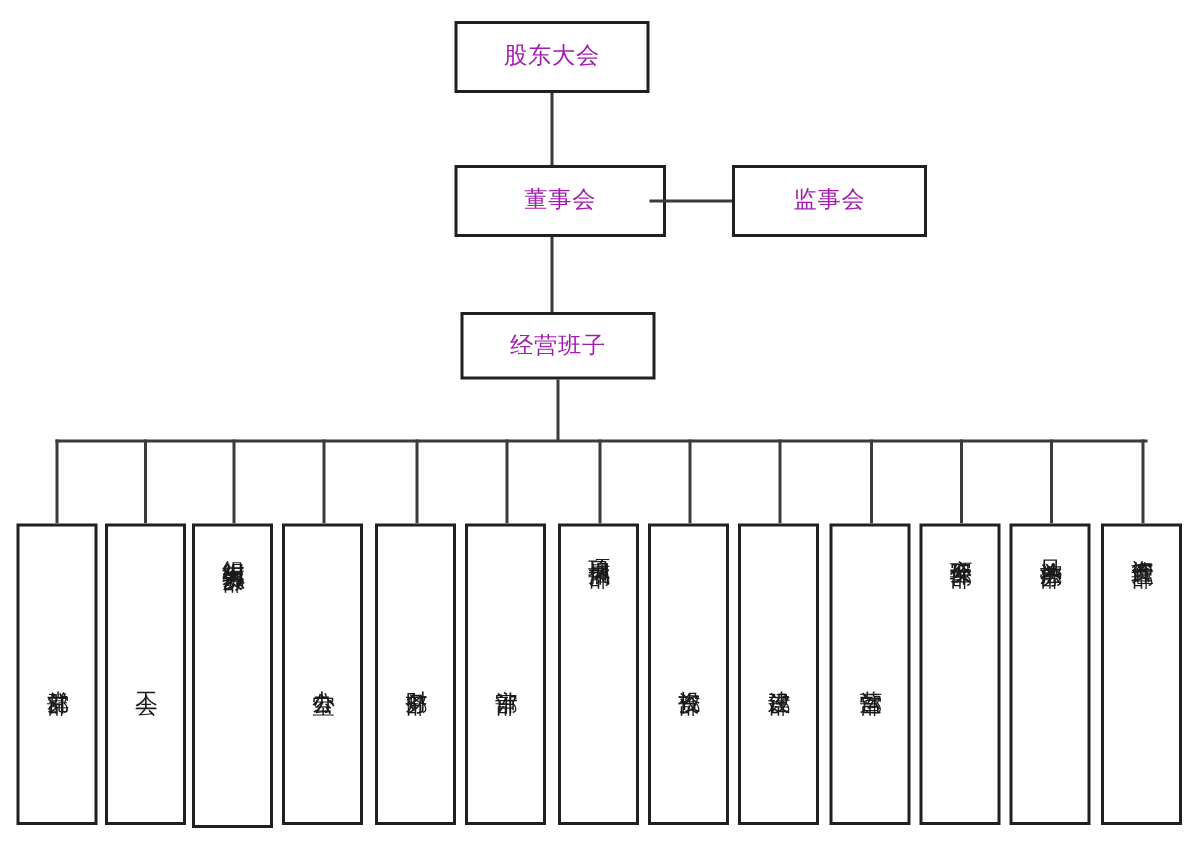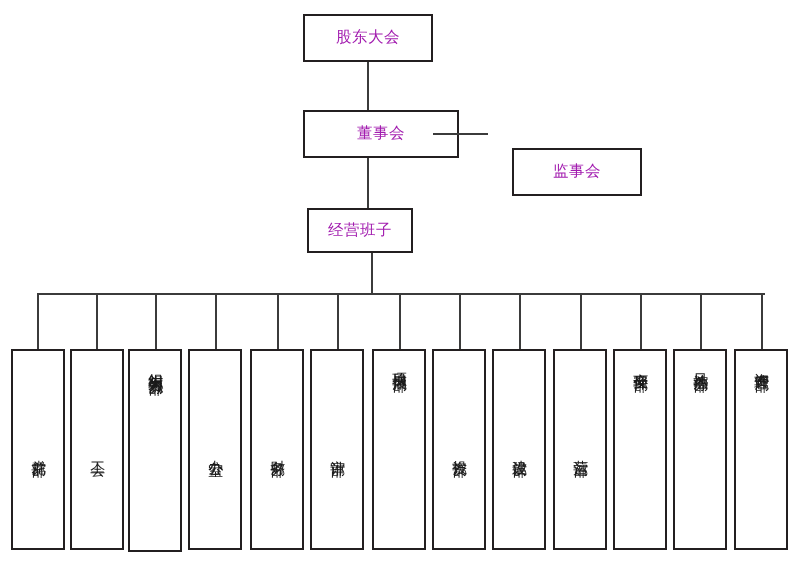--- a/index.html
+++ b/index.html
@@ -84,33 +84,33 @@
 <body>
 
 <div id="chart">
 
   <div class="node top" style="left:303px; top:14px; width:130px; height:48px;">
     <span class="label">股东大会</span>
   </div>
 
   <div class="connector v" style="left:367px; top:62px; height:48px;"></div>
 
-  <div class="node top" style="left:303px; top:110px; width:156px; height:48px;justify-content:center;">
+  <div class="node top" style="left:303px; top:110px; width:141px; height:48px;justify-content:center;">
     <span class="label">董事会</span>
   </div>
 
   <div class="connector h" style="left:433px; top:133px; width:55px;"></div>
 
-  <div class="node top" style="left:512px; top:110px; width:130px; height:48px;margin-top:38px;">
+  <div class="node top" style="left:488px; top:110px; width:130px; height:48px;">
     <span class="label">监事会</span>
   </div>
 
   <div class="connector v" style="left:367px; top:158px; height:50px;"></div>
 
-  <div class="node top" style="left:307px; top:208px; width:106px; height:45px;">
+  <div class="node top" style="left:307px; top:208px; width:130px; height:45px;">
     <span class="label">经营班子</span>
   </div>
 
   <div class="connector v" style="left:371px; top:253px; height:41px;"></div>
 
   <div class="bus" style="left:37px; top:293px; width:728px;"></div>
 
   <div class="connector v" style="left:37px;  top:293px; height:56px;"></div>
   <div class="connector v" style="left:96px;  top:293px; height:56px;"></div>
   <div class="connector v" style="left:155px; top:293px; height:56px;"></div>

